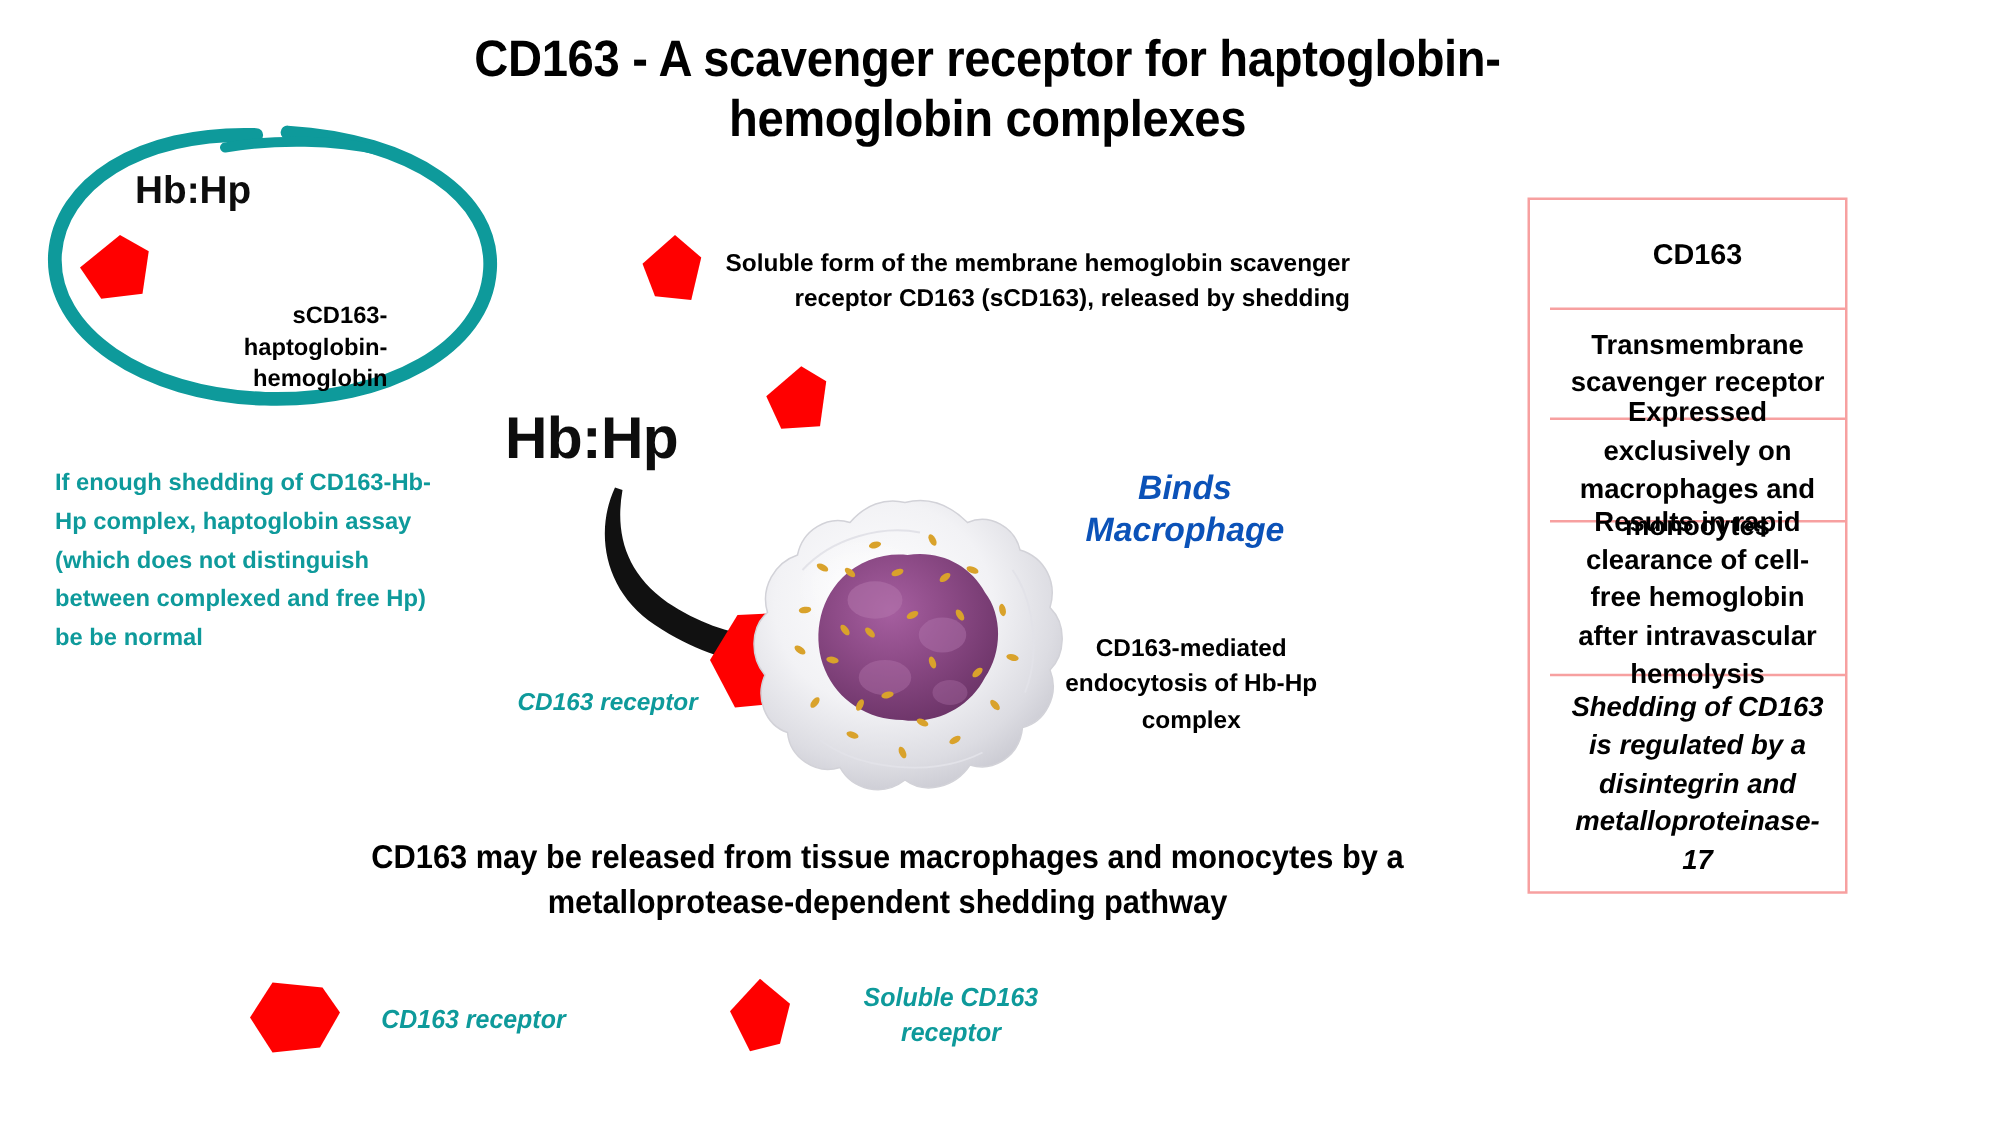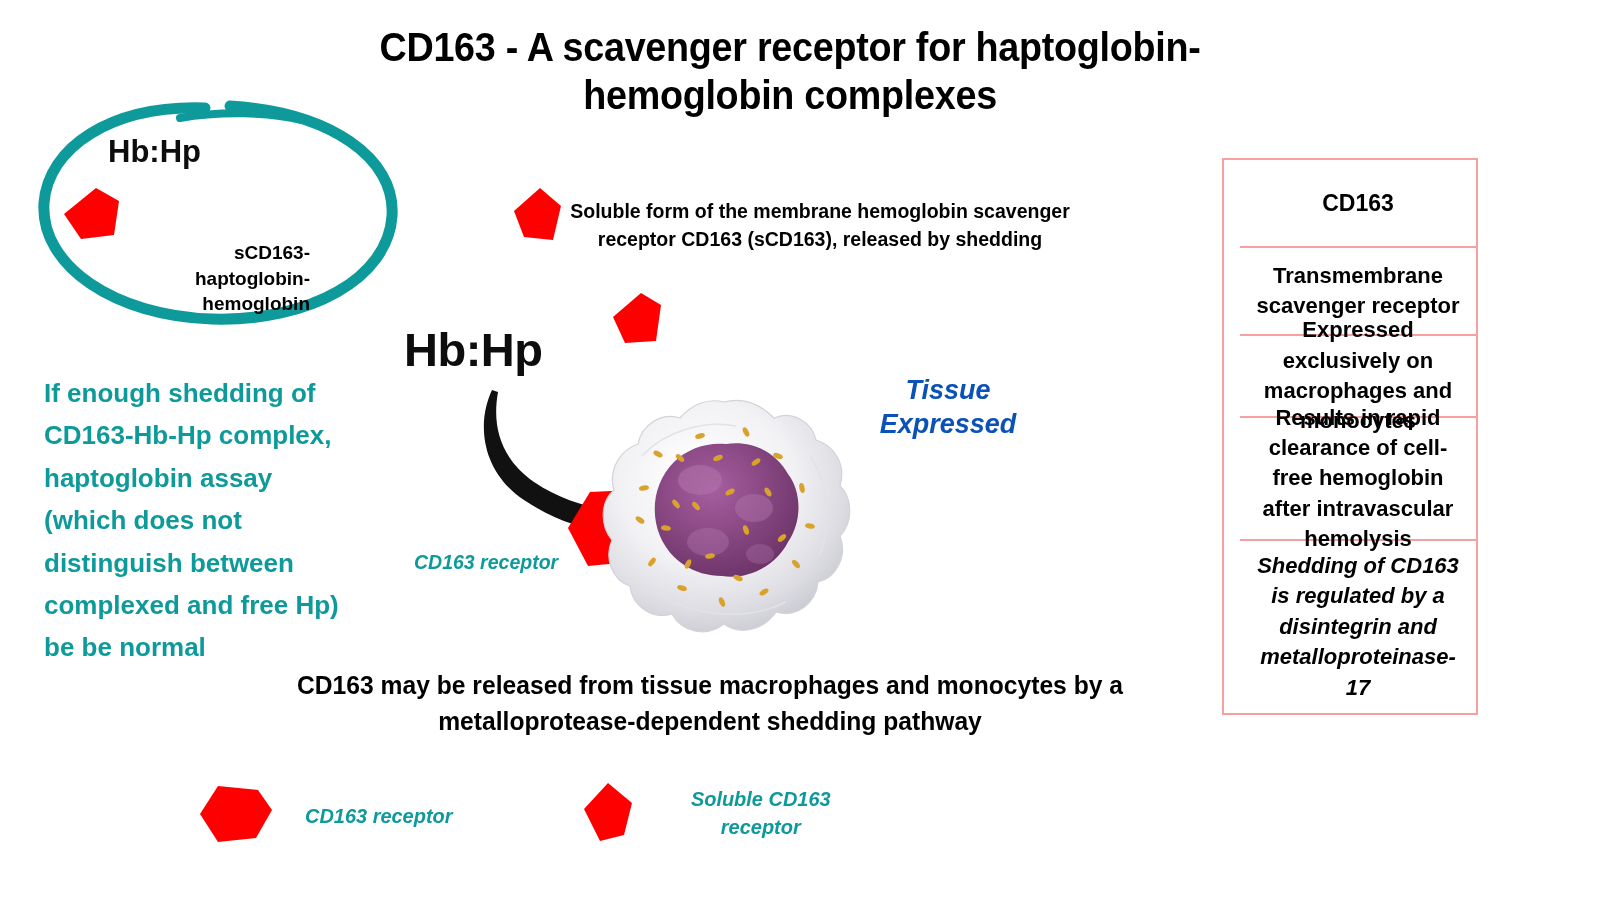--- a/index.html
+++ b/index.html
@@ -54,30 +54,30 @@
   #scd163-label {
     left: 140px; top: 240px;
     width: 170px;
     text-align: right;
     font-size: 19px;
     line-height: 1.35;
   }
   #teal-paragraph {
     left: 44px; top: 372px;
     width: 310px;
-    font-size: 26px;
+    font-size: 19px;
     font-weight: bold;
     line-height: 1.63;
     color: #0E9A9B;
     font-family: "Liberation Sans", sans-serif;
   }
   #soluble-form-text {
     left: 560px; top: 197px;
     width: 520px;
-    text-align: center;
+    text-align: right;
     font-size: 19.5px;
     line-height: 1.45;
   }
   #hbhp-big {
     left: 404px; top: 322px;
     font-size: 47px;
     font-weight: bold;
     color: #0d0d0d;
     font-family: "Liberation Sans", sans-serif;
     letter-spacing: -0.5px;
@@ -299,21 +299,22 @@
         <ellipse cx="100" cy="110" rx="5" ry="2.6" transform="rotate(46 100 110)"></ellipse>
         <ellipse cx="134" cy="96" rx="5" ry="2.6" transform="rotate(-26 134 96)"></ellipse>
         <ellipse cx="150" cy="134" rx="5" ry="2.6" transform="rotate(70 150 134)"></ellipse>
         <ellipse cx="114" cy="160" rx="5" ry="2.6" transform="rotate(-12 114 160)"></ellipse>
         <ellipse cx="80" cy="108" rx="5" ry="2.6" transform="rotate(52 80 108)"></ellipse>
         <ellipse cx="160" cy="66" rx="5" ry="2.6" transform="rotate(-36 160 66)"></ellipse>
       </g>
     </svg>
   </div>
 
-  <div class="abs" id="tissue-macrophage">Tissue Expressed</div>
+  <div class="abs" id="tissue-macrophage">Binds Macrophage</div>
+  <div class="abs htext" id="endocytosis-text">CD163-mediated endocytosis of Hb-Hp complex</div>
   <div class="abs" id="cd163-receptor-callout">CD163 receptor</div>
 
   <div class="abs" id="bottom-statement">CD163 may be released from tissue macrophages and monocytes by a metalloprotease-dependent shedding pathway</div>
 
   <div class="abs" style="left:198px; top:784px;">
     <svg width="78" height="62" viewBox="0 0 78 62">
       <polygon points="20,2 60,6 74,26 58,54 20,58 2,30" fill="#FF0000"></polygon>
     </svg>
   </div>
   <div class="abs legend-label" id="legend-label-1">CD163 receptor</div>

